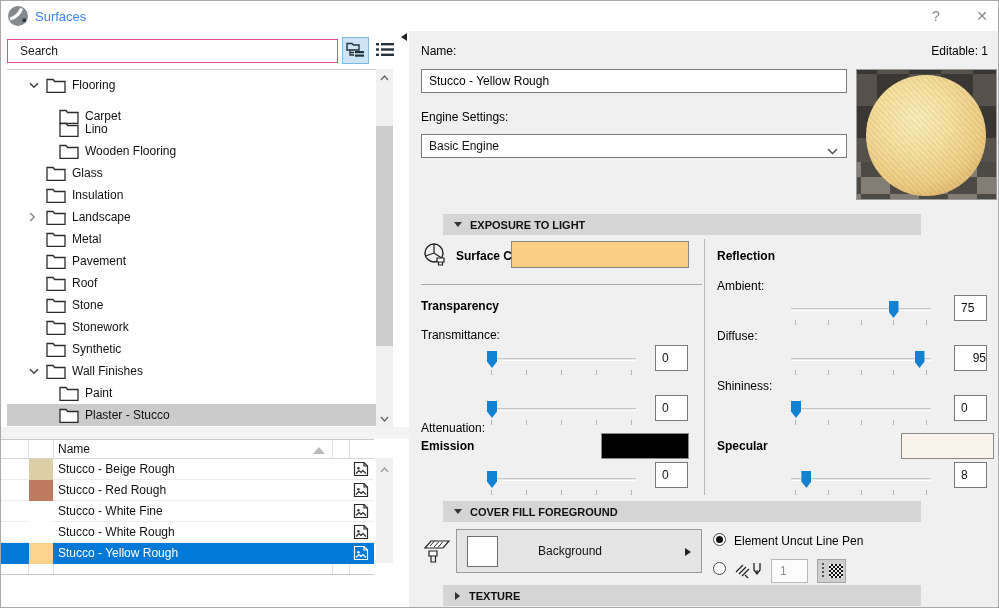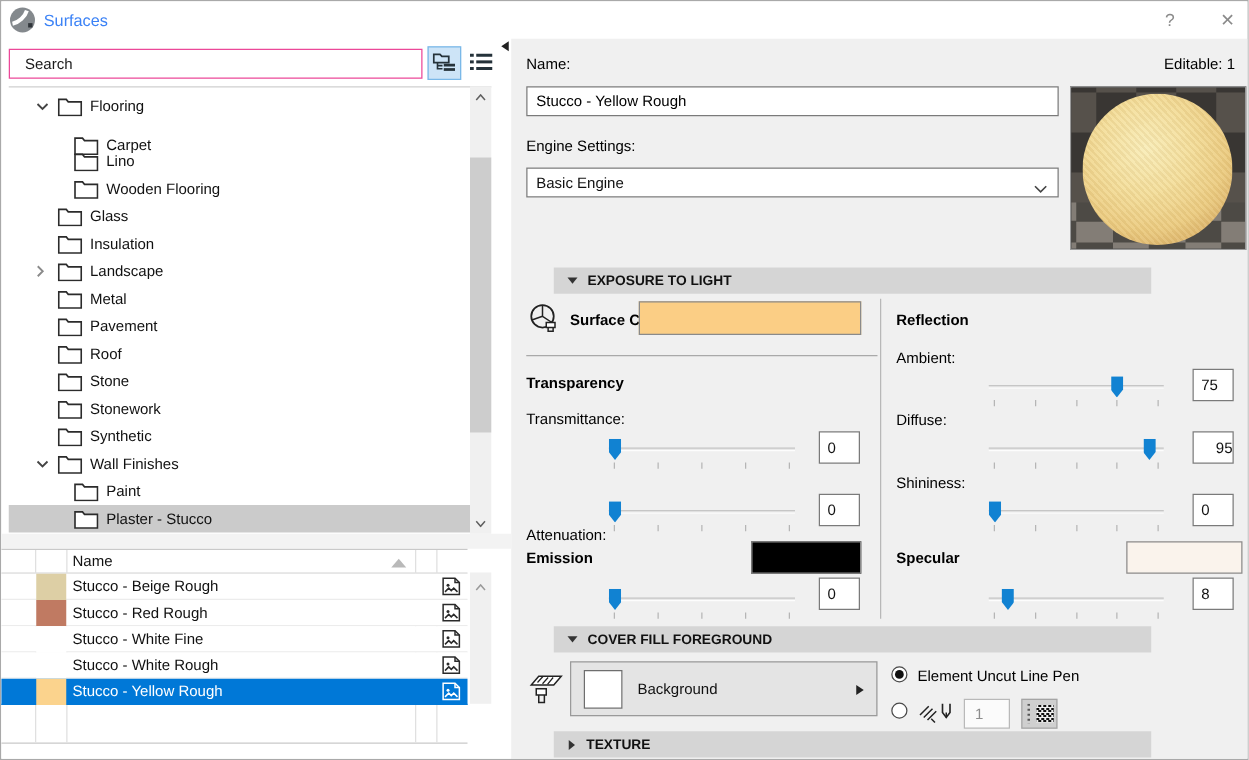--- a/index.html
+++ b/index.html
@@ -32,21 +32,21 @@
   .fold { display:flex; align-items:center; margin-right:6px; }
   .tlabel { white-space:nowrap; }
 
   
   .sbar { position:absolute; width:17px; background:#f0f0f0; }
   .sb-arrow { position:absolute; left:0; width:17px; height:17px; display:flex; align-items:center; justify-content:center; }
   .sb-thumb { position:absolute; left:0; width:17px; background:#cdcdcd; }
   .gap-strip { position:absolute; left:0; top:396px; width:408px; height:12px; background:#f3f3f3; }
 
   
-  .list-box { position:absolute; left:0; top:408px; width:373px; height:156px; border-top:1px solid #c9c9c9; border-bottom:1px solid #c9c9c9; background:#fff; }
+  .list-box { position:absolute; left:0; top:408px; width:373px; height:136px; border-top:1px solid #c9c9c9; border-bottom:1px solid #c9c9c9; background:#fff; }
   .list-header { position:absolute; left:0; top:0; width:100%; height:19px; border-bottom:1px solid #d4d4d4; display:flex; align-items:center; }
   .lh-name { position:absolute; left:57px; }
   .sort-tri { position:absolute; left:312px; top:7px; width:0; height:0; border-left:6px solid transparent; border-right:6px solid transparent; border-bottom:7px solid #b9b9b9; }
   .colline { position:absolute; top:0; bottom:0; width:1px; background:#e0e0e0; }
   .lrow { position:absolute; left:0; width:373px; height:21px; display:flex; align-items:center; border-bottom:1px solid #ececec; background:#fff; }
   .lrow.selected { background:#0078d7; color:#fff; border-bottom-color:#0078d7; }
   .lswatch { position:absolute; left:28px; top:0; width:24px; height:21px; }
   .lname { position:absolute; left:57px; white-space:nowrap; }
   .texicon { position:absolute; left:352px; top:2px; color:#2a2a2a; }
   .lrow.selected .texicon { color:#fff; }
@@ -78,21 +78,21 @@
   .cswatch { position:absolute; border:1px solid #8a8a8a; }
 
   .slider { position:absolute; height:28px; }
   .track { position:absolute; left:0; right:0; top:9px; height:3px; background:#e9e9e9; border-top:1px solid #c6c6c6; border-bottom:1px solid #fdfdfd; }
   .rail { position:absolute; left:5px; right:5px; top:2px; height:18px; }
   .thumb { position:absolute; top:0; width:10px; height:17px; transform:translateX(-50%); background:#1182d2; clip-path:polygon(0 0,100% 0,100% 62%,50% 100%,0 62%); }
   .ticks { position:absolute; left:4px; right:4px; top:21px; height:6px; display:flex; justify-content:space-between; }
   .ticks i { width:1px; height:5px; background:#b5b5b5; }
   .valbox { position:absolute; width:33px; height:26px; background:#fff; border:1px solid #7a7a7a; line-height:24px; padding-left:6px; font-size:12px; }
 
-  .fill-drop { position:absolute; left:47px; top:498px; width:246px; height:44px; background:#e4e4e4; border:1px solid #9a9a9a; display:flex; align-items:center; }
+  .fill-drop { position:absolute; left:47px; top:498px; width:246px; height:44px; background:#e4e4e4; border:1px solid #9a9a9a; display:flex; align-items:center;gap:28px; }
   .fill-swatch { width:31px; height:31px; background:#fff; border:1px solid #6e6e6e; margin-left:10px; }
   .fill-label { margin-left:12px; }
   .fill-arrow { position:absolute; right:10px; top:18px; width:0; height:0; border-top:4px solid transparent; border-bottom:4px solid transparent; border-left:6px solid #222; }
 
   .radio { position:absolute; width:13px; height:13px; border:1px solid #4a4a4a; border-radius:50%; background:#fff; }
   .radio.sel::after { content:''; display:block; width:7px; height:7px; margin:2px; background:#111; border-radius:50%; }
   .pen-input { position:absolute; left:362px; top:528px; width:37px; height:24px; border:1px solid #b9b9b9; background:#fbfbfb; color:#8d8d8d; font-family:"Liberation Sans",sans-serif; font-size:12px; padding-left:8px; }
   .pen-btn { position:absolute; left:408px; top:528px; width:29px; height:24px; background:#cfcfcf; border:1px solid #a5a5a5; display:flex; align-items:center; }
   .pen-dots { width:2px; height:16px; margin-left:4px; background-image:linear-gradient(#555 50%, transparent 50%); background-size:2px 4px; }
   .pen-check { width:14px; height:14px; margin-left:5px; background:conic-gradient(#111 25%,#eee 0 50%,#111 0 75%,#eee 0); background-size:4px 4px; }

